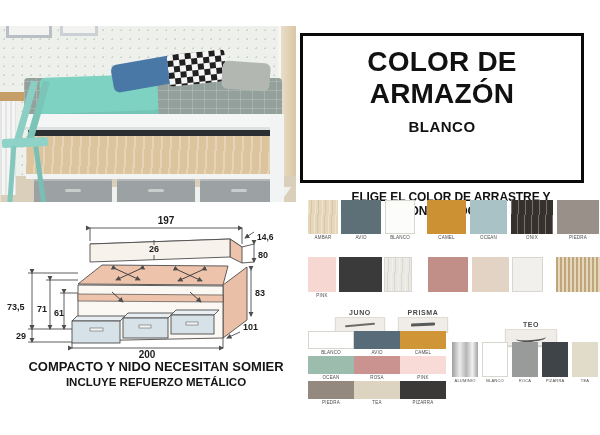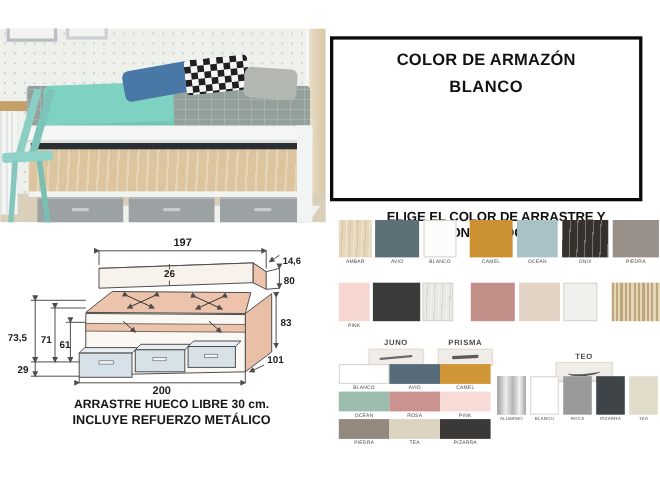--- a/index.html
+++ b/index.html
@@ -38,21 +38,21 @@
   .drawerRow .pdrawer::after{content:"";position:absolute;left:50%;top:10px;width:16px;height:3px;margin-left:-8px;background:#c9cdcc;border-radius:2px;}
   .bedEndR{left:270px;top:88px;width:14px;height:96px;background:#f2f4f3;}
   .chairBack1{left:22px;top:54px;width:7px;height:66px;background:#8bcfc4;transform:rotate(16deg);}
   .chairBack2{left:34px;top:54px;width:7px;height:66px;background:#7cc4b8;transform:rotate(16deg);}
   .chairSeat{left:2px;top:112px;width:46px;height:9px;background:#8fd2c7;transform:rotate(-3deg);border-radius:2px;}
   .chairLeg1{left:9px;top:120px;width:5px;height:66px;background:#84c8bd;transform:rotate(4deg);}
   .chairLeg2{left:38px;top:120px;width:5px;height:68px;background:#79bfb3;transform:rotate(-8deg);}
 
   
   .armazon{position:absolute;left:300px;top:33px;width:284px;height:150px;border:3px solid #0a0a0a;background:#fff;box-sizing:border-box;text-align:center;}
-  .armazon-title{margin-top:10px;font-size:15px;font-weight:bold;color:#111;letter-spacing:.2px;}
+  .armazon-title{margin-top:10px;font-size:28px;font-weight:bold;color:#111;letter-spacing:.2px;}
   .armazon-value{margin-top:8px;font-size:15px;font-weight:bold;color:#111;letter-spacing:.5px;}
 
   
   .h1{position:absolute;left:303px;top:190px;width:296px;text-align:center;font-size:12px;font-weight:bold;color:#111;letter-spacing:-.1px;}
   .h2{position:absolute;left:316px;top:293px;width:276px;text-align:center;font-size:13.5px;font-weight:bold;color:#111;}
 
   
   .row{position:absolute;display:flex;align-items:flex-start;}
   .r1{left:308px;top:200px;}
   .r2{left:308px;top:257px;}
@@ -363,17 +363,17 @@
     <text x="3" y="100" font-size="9">73,5</text>
     <text x="33" y="102" font-size="9">71</text>
     <text x="50" y="106" font-size="9">61</text>
     <text x="12" y="129" font-size="9">29</text>
     <text x="251" y="86" font-size="9">83</text>
     <text x="239" y="120" font-size="9">101</text>
     <text x="143" y="148" font-size="10" text-anchor="middle">200</text>
   </svg>
 
   <div class="notes">
-    <div class="note2">ARRASTRE HUECO LIBRE 30 cm.</div>
+    <div class="note1">COMPACTO Y NIDO NECESITAN SOMIER</div>
     <div class="note3">INCLUYE REFUERZO METÁLICO</div>
   </div>
 
 </div>
 
 </body></html>

